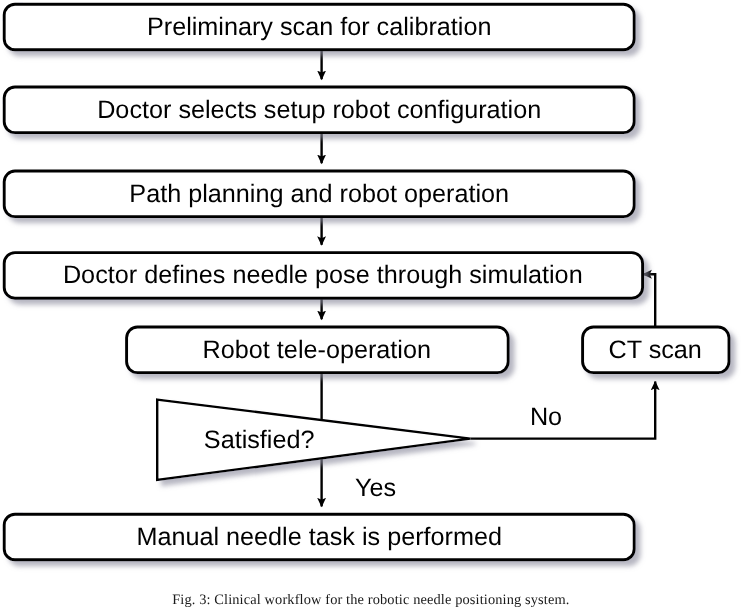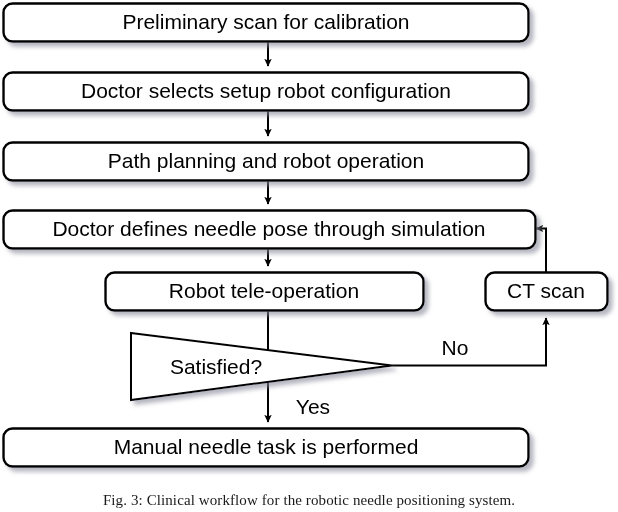--- a/index.html
+++ b/index.html
@@ -60,21 +60,21 @@
     stroke: #000000;
     stroke-width: 2.0;
     fill: none;
   }
   .caption {
     position: absolute;
     left: 0;
     top: 492px;
     width: 618px;
     font-family: "Liberation Serif", serif;
-    font-size: 15px;
+    font-size: 12px;
     color: #1a1a1a;
     text-align: center;
     white-space: nowrap;
     overflow: hidden;
     letter-spacing: 0.1px;
   }
 </style>
 </head>
 <body>
 

